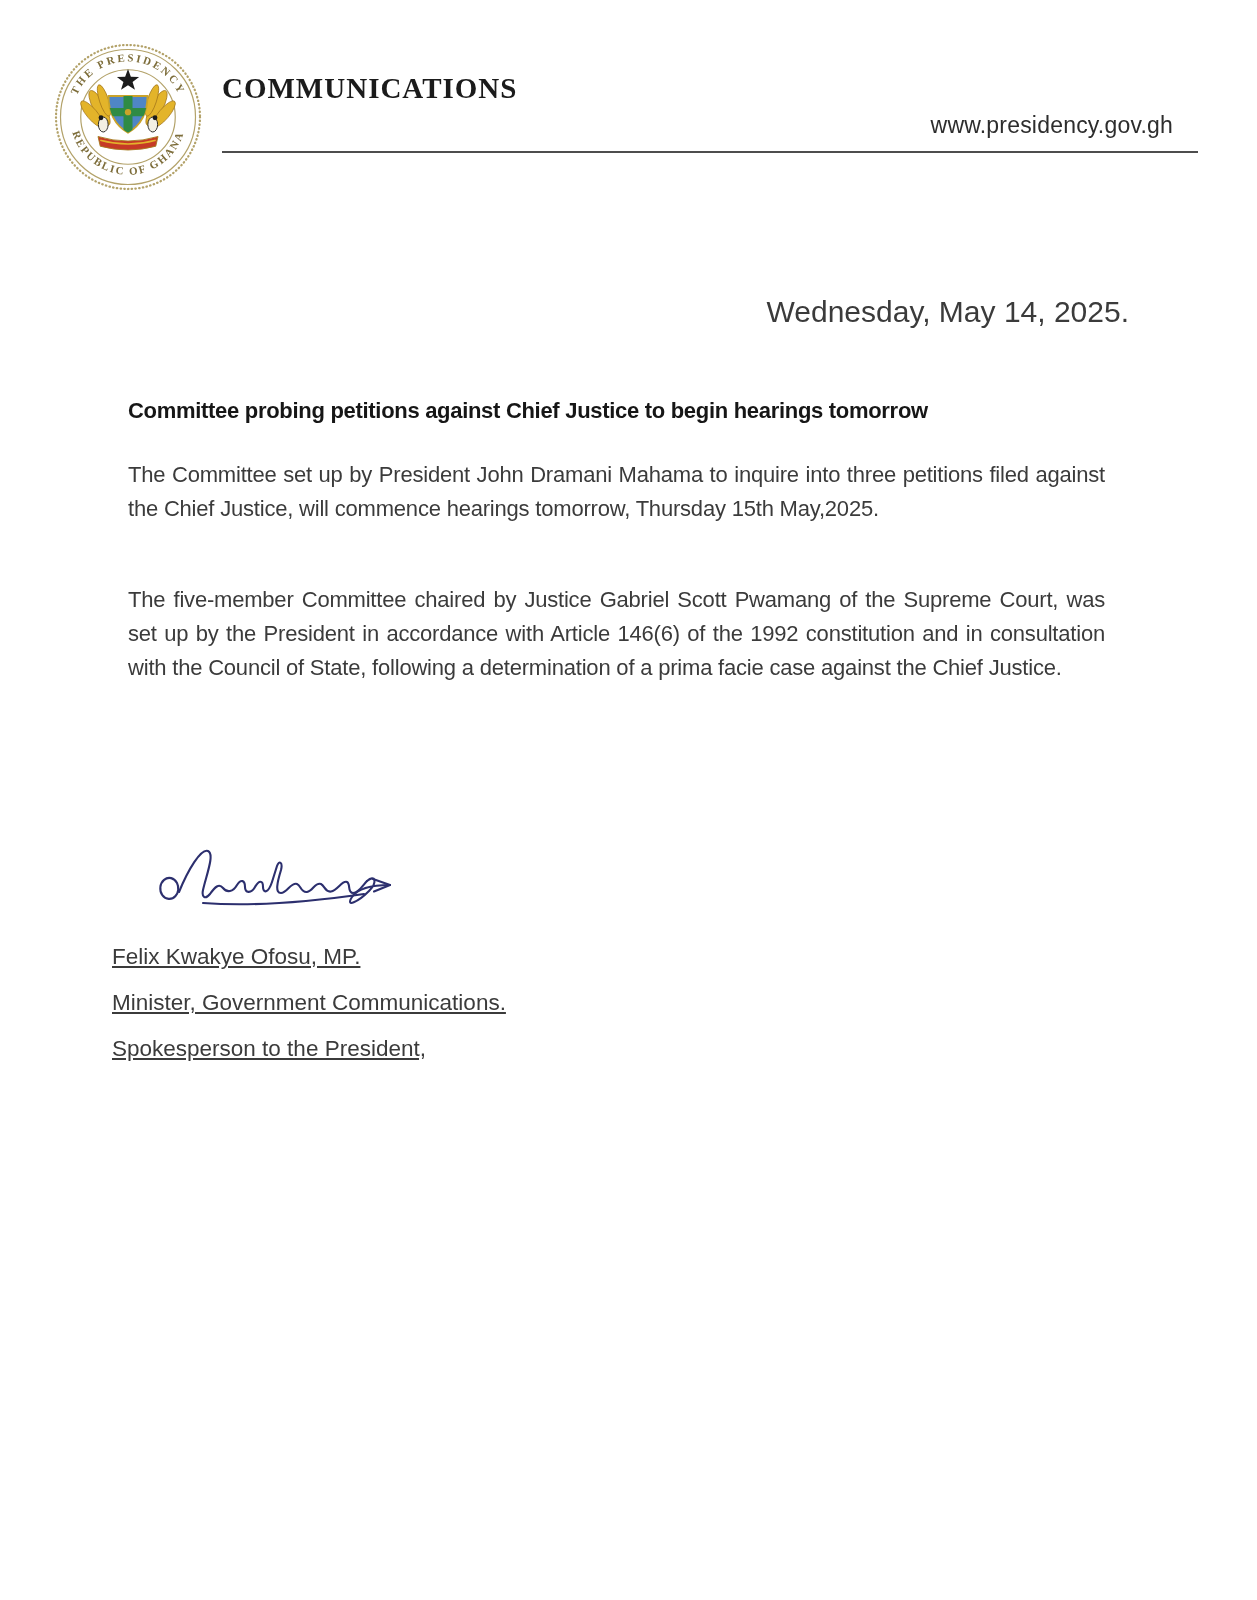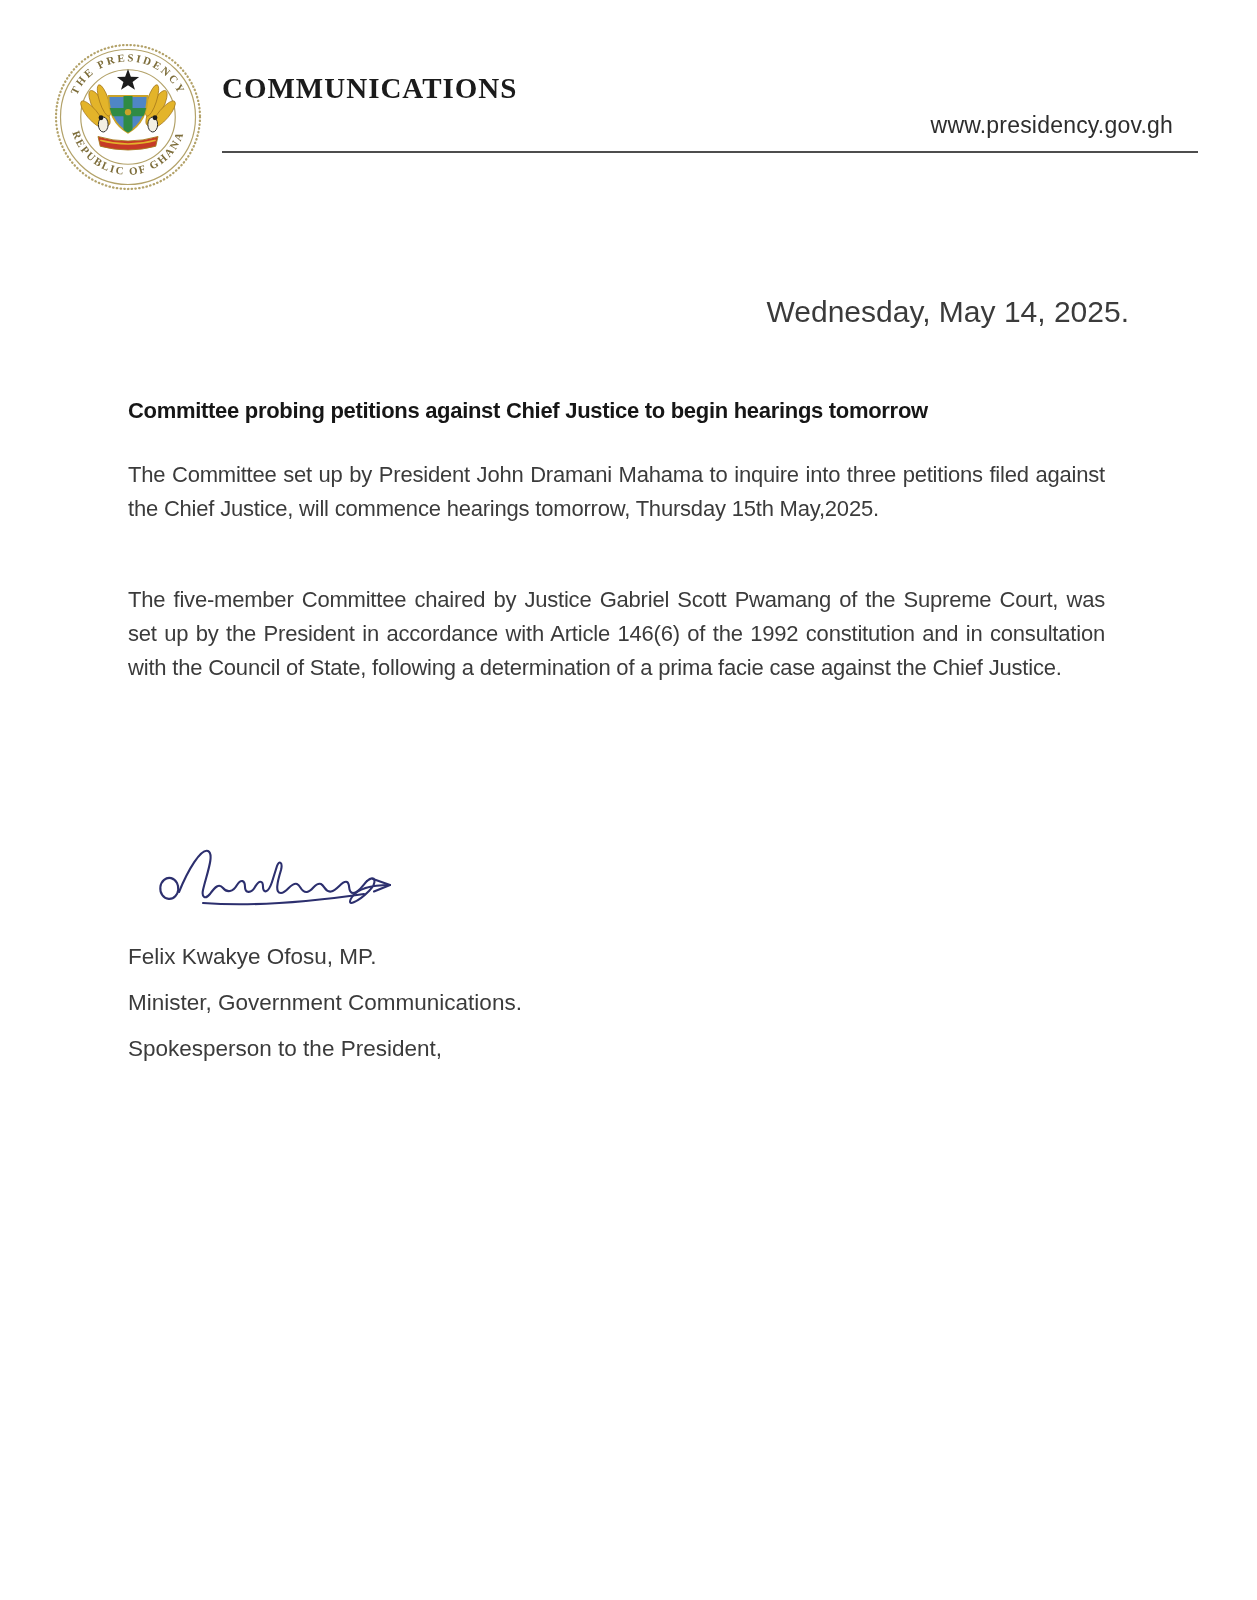--- a/index.html
+++ b/index.html
@@ -56,23 +56,24 @@
   }
   .para-1 { top:458px; }
   .para-2 { top:556px;margin-top:27px; }
   .para-3 { top:700px; line-height:46px; }
   
   .signature {
     position:absolute; left:146px; top:836px;
     width:252px; height:76px;
   }
   .signoff {
-    position:absolute; left:128px; top:934px;
+    position:absolute; left:112px; top:934px;
     font-size:22.5px; line-height:46px;
     color:#3b3b3b;
+    text-decoration:underline;
   }
 </style>
 </head>
 <body>
 
 <div class="page">
 
   <div>
 
     <svg class="seal" viewBox="0 0 200 200">

